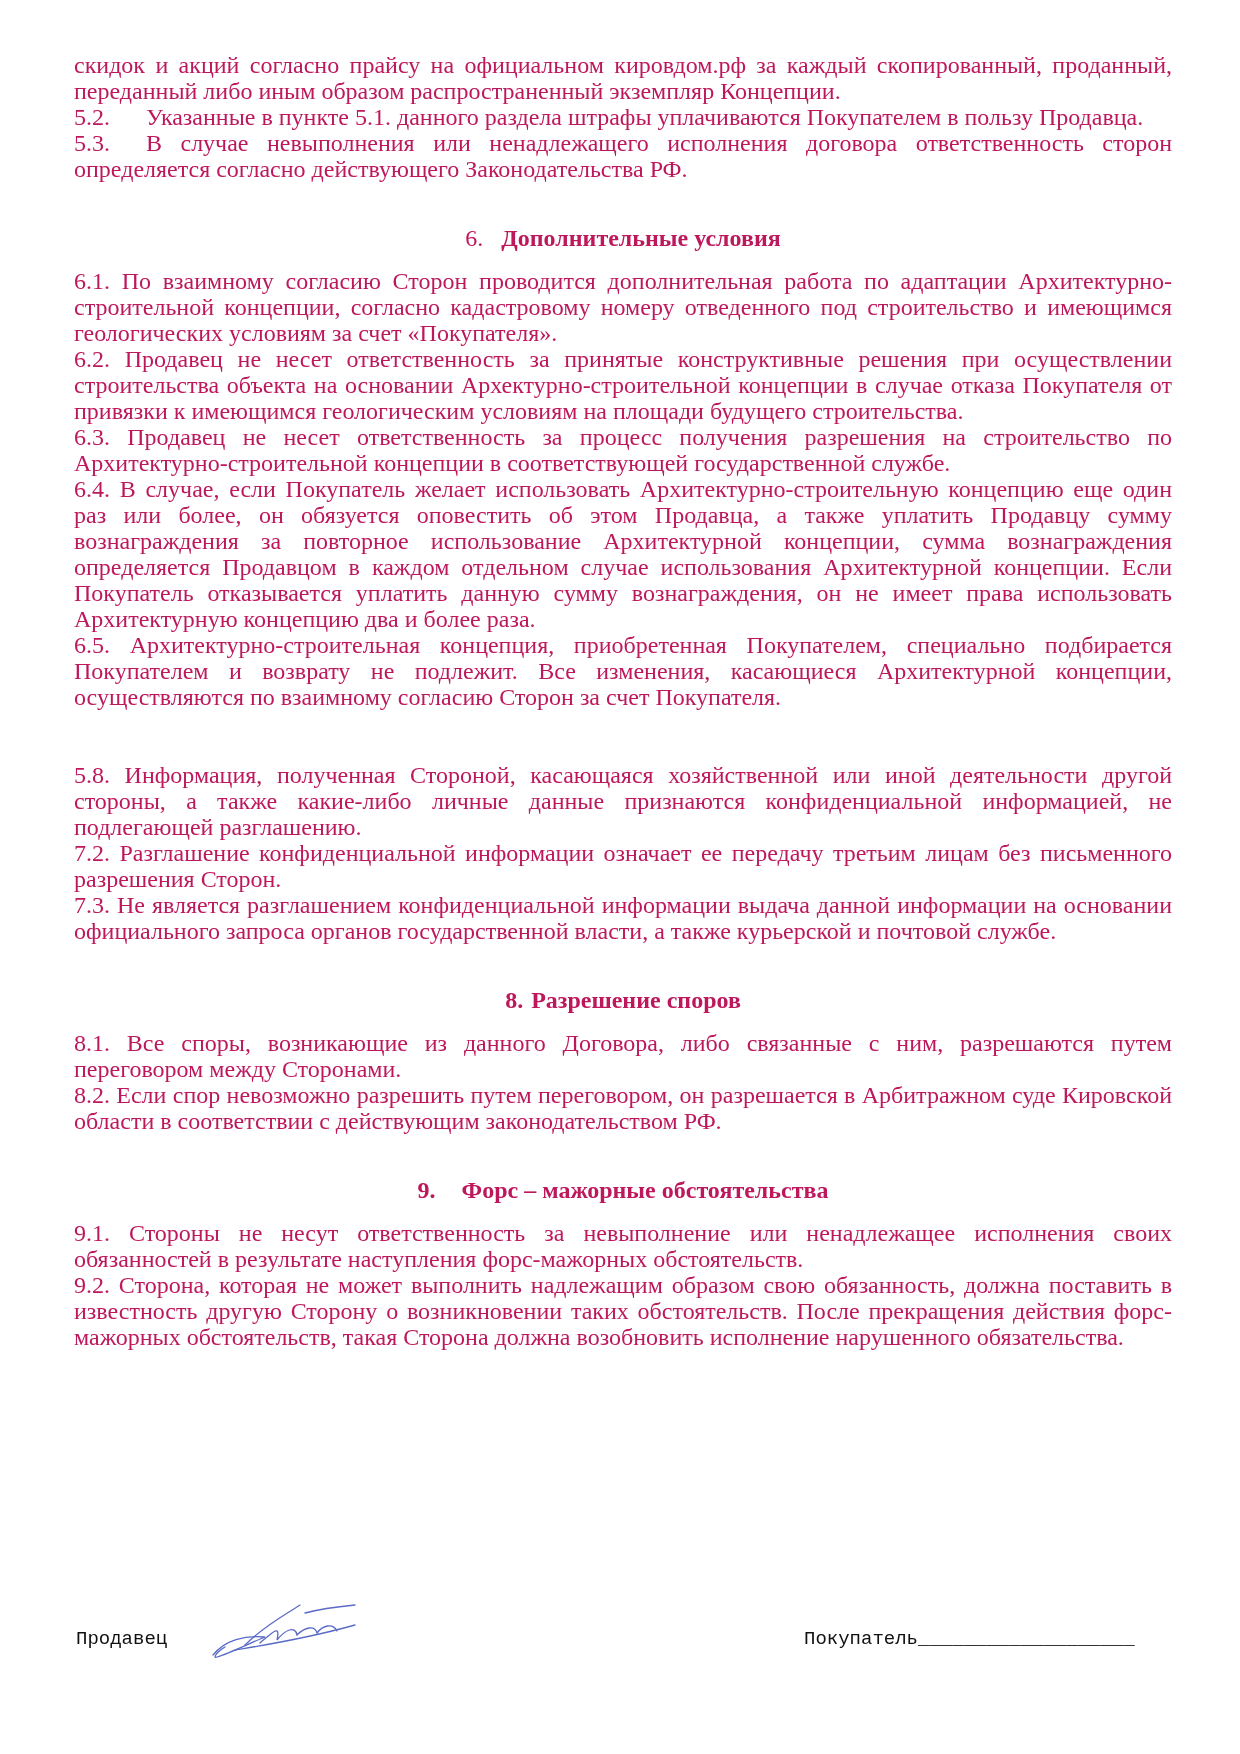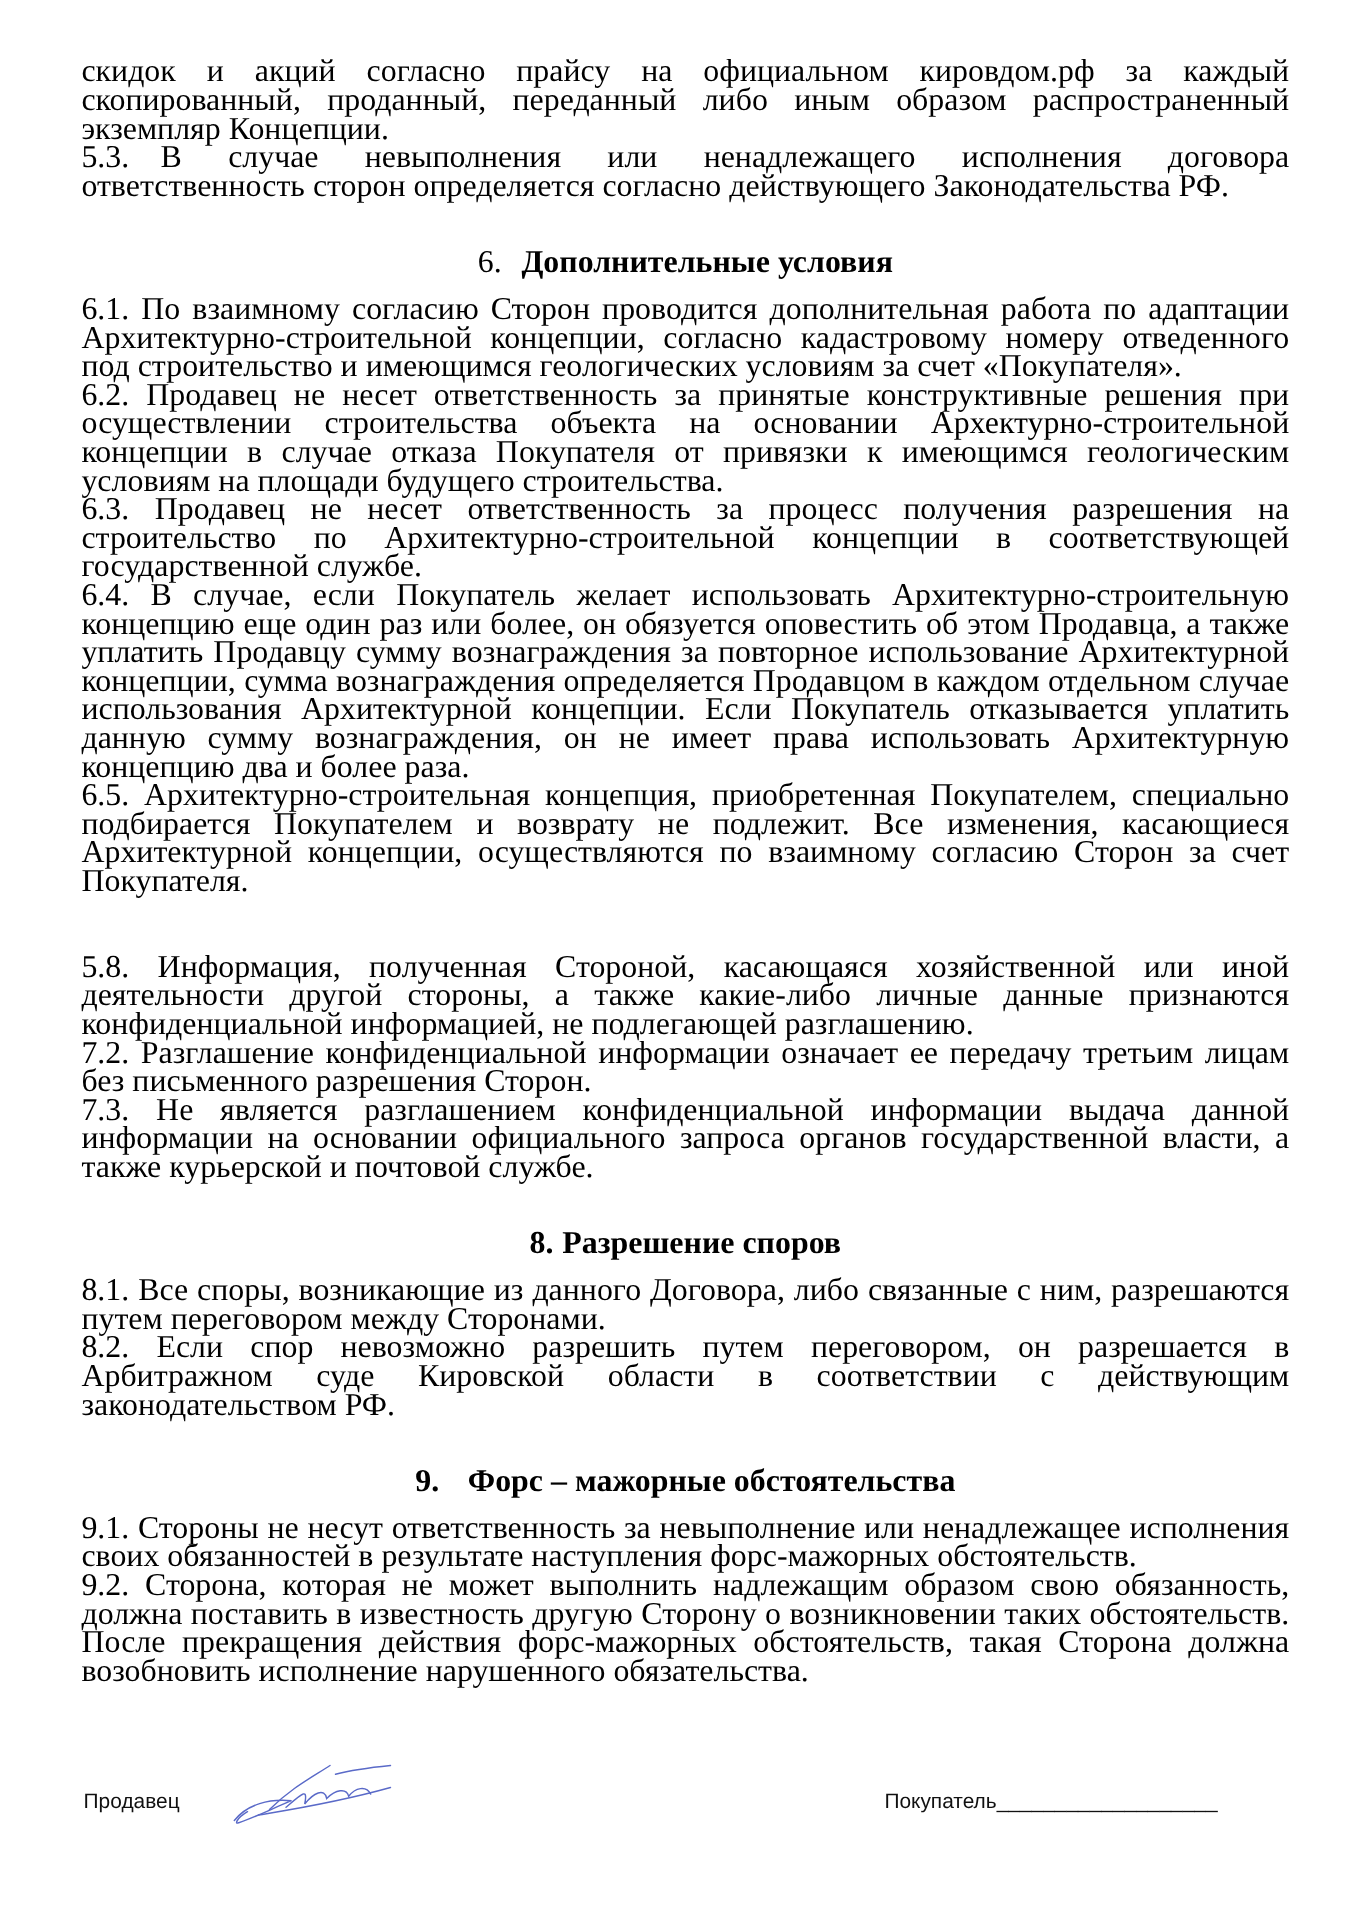--- a/index.html
+++ b/index.html
@@ -1,43 +1,44 @@
 <!DOCTYPE html>
 <html><head>
   <meta charset="utf-8">
   <style>
     html, body { margin: 0; padding: 0; background: #ffffff; }
     body { width: 1240px; height: 1754px; position: relative; overflow: hidden; }
     .page {
       position: absolute; left: 74px; top: 52px; width: 1098px;
-      font-family: "Liberation Serif", serif; font-size: 29px; line-height: 26px;
-      color: #000000;
+      font-family: "Liberation Serif", serif; font-size: 24px; line-height: 26px;
+      color: #be185d;
     }
     .p { text-align: justify; text-align-last: left; margin: 0; }
     .num-wide { display: inline-block; width: 72px; }
     .heading {
       text-align: center; font-weight: bold; margin: 17px;
     }
     .heading .hnum { display: inline-block; margin-right: 18px; font-weight: normal; }
     .heading .hnum.bold { font-weight: bold; margin-right: 8px; }
     .gap-m { height: 26px; }
     .gap-l { height: 52px; }
     .sig {
-      position: absolute; top: 1628px; font-family: Liberation Sans, sans-serif;
+      position: absolute; top: 1628px; font-family: Liberation Mono, monospace;
       font-size: 19px; color: #111;
     }
     .sig.seller { left: 76px; }
     .sig.buyer { left: 804px; }
     .signature-mark { position: absolute; left: 205px; top: 1595px; width: 160px; height: 80px; }
   </style>
 </head>
 <body>
 
 <div class="page">
   <p class="p">скидок и акций согласно прайсу на официальном кировдом.рф за каждый скопированный, проданный, переданный либо иным образом распространенный экземпляр Концепции.</p>
+  <p class="p"><span class="num-wide">5.2.</span><span>Указанные в пункте 5.1. данного раздела штрафы уплачиваются Покупателем в пользу Продавца.</span></p>
   <p class="p"><span class="num-wide">5.3.</span><span>В случае невыполнения или ненадлежащего исполнения договора ответственность сторон определяется согласно действующего Законодательства РФ.</span></p>
 
   <div class="gap-m"></div>
   <p class="heading"><span class="hnum">6.</span><span>Дополнительные условия</span></p>
   <p class="p">6.1. По взаимному согласию Сторон проводится дополнительная работа по адаптации Архитектурно-строительной концепции, согласно кадастровому номеру отведенного под строительство и имеющимся геологических условиям за счет «Покупателя».</p>
   <p class="p">6.2. Продавец не несет ответственность за принятые конструктивные решения при осуществлении строительства объекта на основании Архектурно-строительной концепции в случае отказа Покупателя от привязки к имеющимся геологическим условиям на площади будущего строительства.</p>
   <p class="p">6.3. Продавец не несет ответственность за процесс получения разрешения на строительство по Архитектурно-строительной концепции в соответствующей государственной службе.</p>
   <p class="p">6.4. В случае, если Покупатель желает использовать Архитектурно-строительную концепцию еще один раз или более, он обязуется оповестить об этом Продавца, а также уплатить Продавцу сумму вознаграждения за повторное использование Архитектурной концепции, сумма вознаграждения определяется Продавцом в каждом отдельном случае использования Архитектурной концепции. Если Покупатель отказывается уплатить данную сумму вознаграждения, он не имеет права использовать Архитектурную концепцию два и более раза.</p>
   <p class="p">6.5. Архитектурно-строительная концепция, приобретенная Покупателем, специально подбирается Покупателем и возврату не подлежит. Все изменения, касающиеся Архитектурной концепции, осуществляются по взаимному согласию Сторон за счет Покупателя.</p>
 

